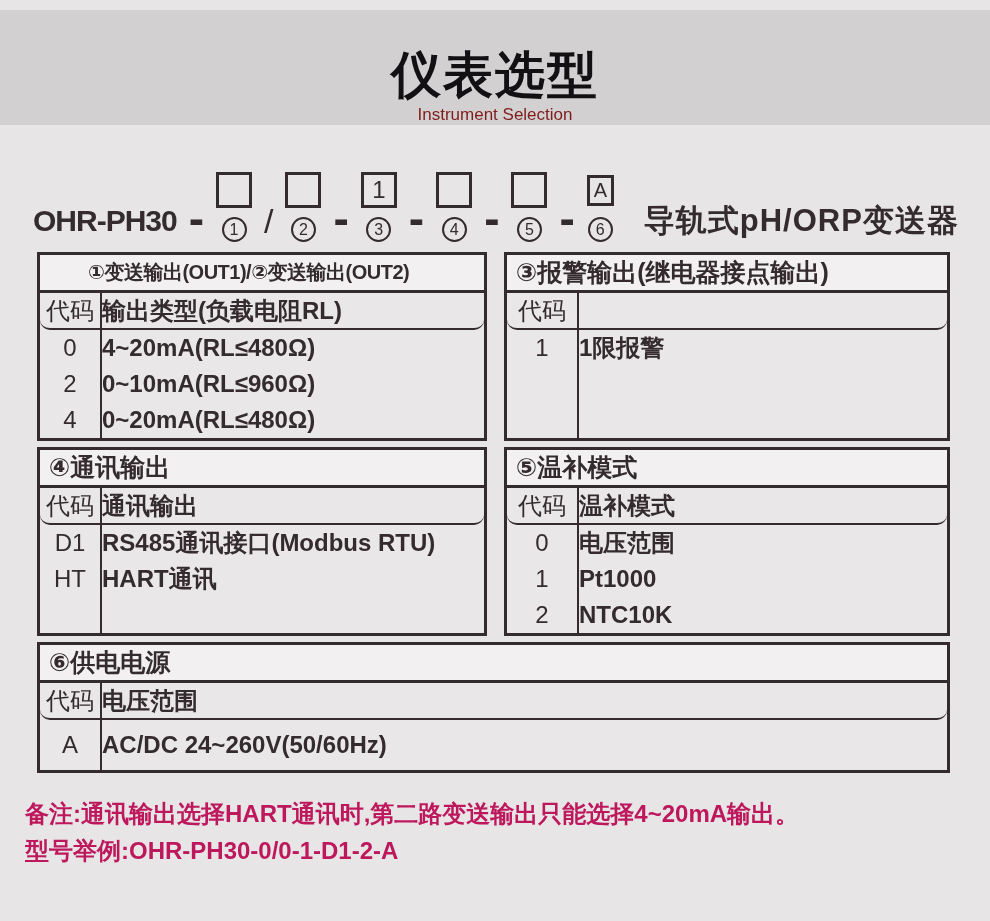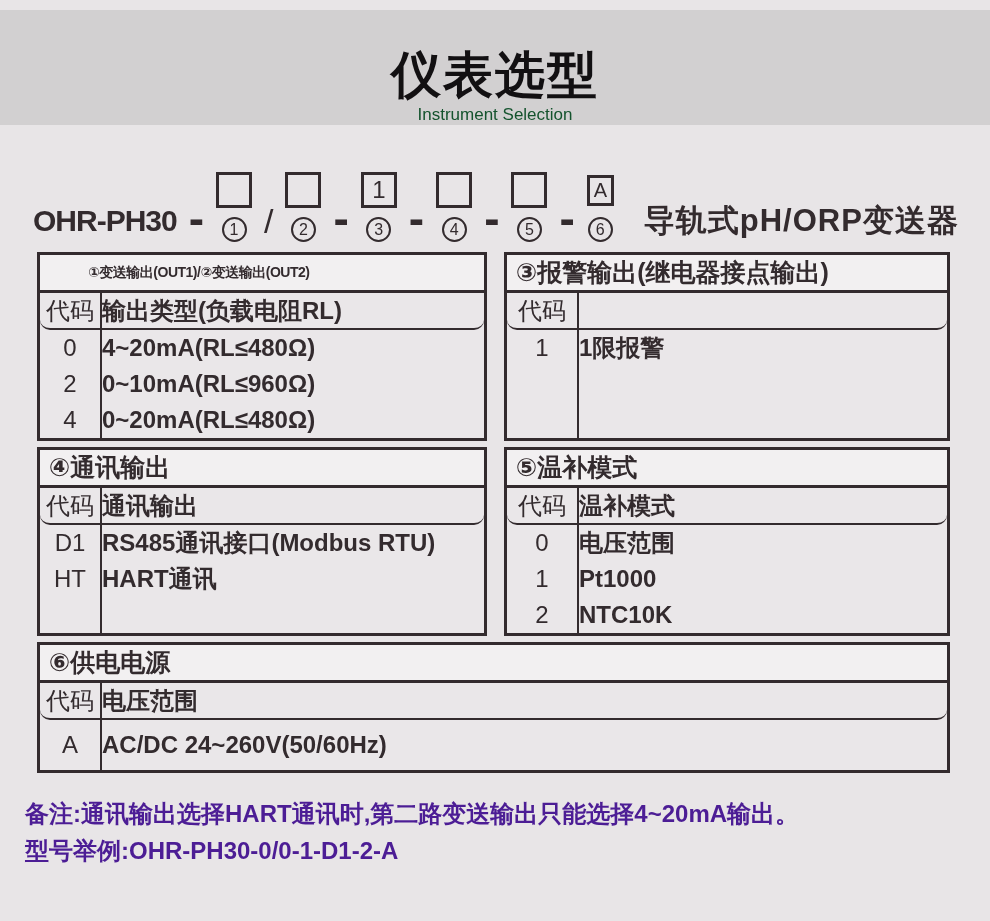--- a/index.html
+++ b/index.html
@@ -15,21 +15,21 @@
     background:var(--page);
     color:var(--dark);
     font-family:"Liberation Sans","DejaVu Sans",sans-serif;
   }
   
   .hdr-band{
     margin-top:10px;height:115px;background:var(--band);
     display:flex;flex-direction:column;align-items:center;justify-content:flex-end;
   }
   .hdr-title{font-size:50px;font-weight:700;color:#121012;letter-spacing:2px;line-height:54px;}
-  .hdr-sub{font-size:17px;color:#14532d;margin-top:3px;}
+  .hdr-sub{font-size:17px;color:#7f1d1d;margin-top:3px;}
   
   .model{margin:44px 0 0 33px;display:flex;align-items:flex-end;gap:12px;}
   .m-item{height:42px;display:flex;align-items:center;}
   .m-prefix{font-size:30px;font-weight:700;letter-spacing:-1px;}
   .m-dash{font-size:46px;font-weight:700;line-height:20px;padding-bottom:6px;}
   .m-slash{font-size:34px;font-weight:500;}
   .m-suffix{font-size:31px;font-weight:700;letter-spacing:1px;margin-left:18px;white-space:nowrap;}
   .m-unit{display:flex;flex-direction:column;align-items:center;}
   .m-box{
     width:36px;height:36px;margin-top:3px;border:3px solid var(--dark);
@@ -48,34 +48,34 @@
   .tband:first-child{margin-top:0;}
   .tbl{border:3px solid var(--dark);background:var(--cell);}
   .w-left{width:450px;flex:0 0 450px;}
   .w-right{flex:1;}
   .w-full{width:100%;}
   .tbl-head{
     height:38px;background:var(--head);border-bottom:3px solid var(--dark);
     display:flex;align-items:center;padding-left:9px;
     font-size:25px;font-weight:700;white-space:nowrap;overflow:hidden;
   }
-  .tbl-head.tight{font-size:14px;letter-spacing:-0.5px;padding-left:48px;}
+  .tbl-head.tight{font-size:20px;letter-spacing:-0.5px;padding-left:48px;}
   .tbl-sub{display:flex;height:37px;border-bottom:2px solid var(--dark);font-size:24px;border-radius:10px;}
   .tbl-body{display:flex;height:108px;font-size:24px;}
   .tbl-body.short{height:50px;}
   .col-code{width:62px;flex:0 0 62px;border-right:2px solid var(--dark);}
   .col-code.wide{width:72px;flex:0 0 72px;}
   .tbl-sub .col-code{display:flex;align-items:center;justify-content:center;}
   .col-desc{flex:1;display:flex;align-items:center;padding-left:0;white-space:nowrap;overflow:hidden;font-weight:bold;}
   .tbl-body .col-code div{height:36px;line-height:36px;text-align:center;}
   .tbl-body .col-desc{display:block;padding-top:0;}
   .tbl-body .col-desc div{height:36px;line-height:36px;}
   .tbl-body.short .col-code div,.tbl-body.short .col-desc div{height:50px;line-height:50px;}
   
-  .notes{margin:22px 0 0 25px;font-size:24px;font-weight:600;line-height:37px;color:#4c1d95;}
+  .notes{margin:22px 0 0 25px;font-size:24px;font-weight:600;line-height:37px;color:#be185d;}
   .notes div{white-space:nowrap;}
 </style>
 </head>
 <body>
 
 <div class="hdr-band">
   <div class="hdr-title">仪表选型</div>
   <div class="hdr-sub">Instrument Selection</div>
 </div>
 

